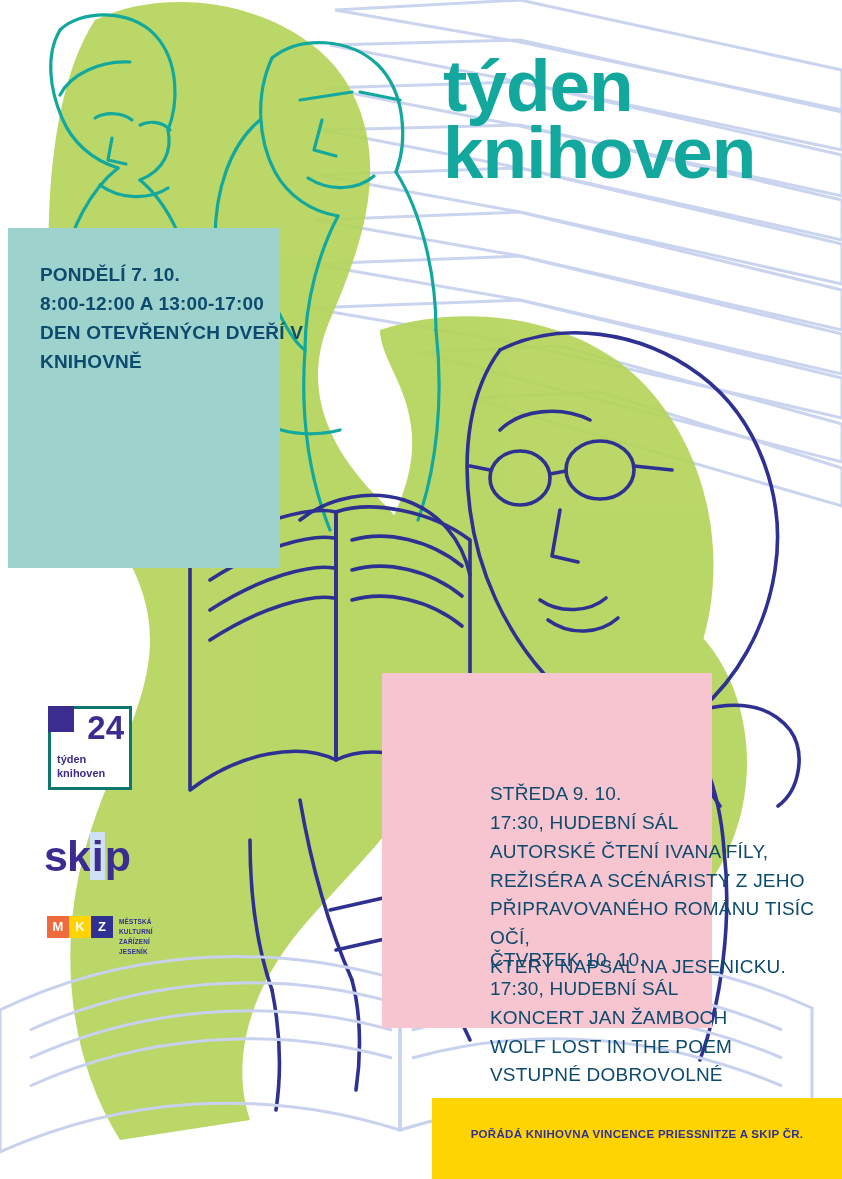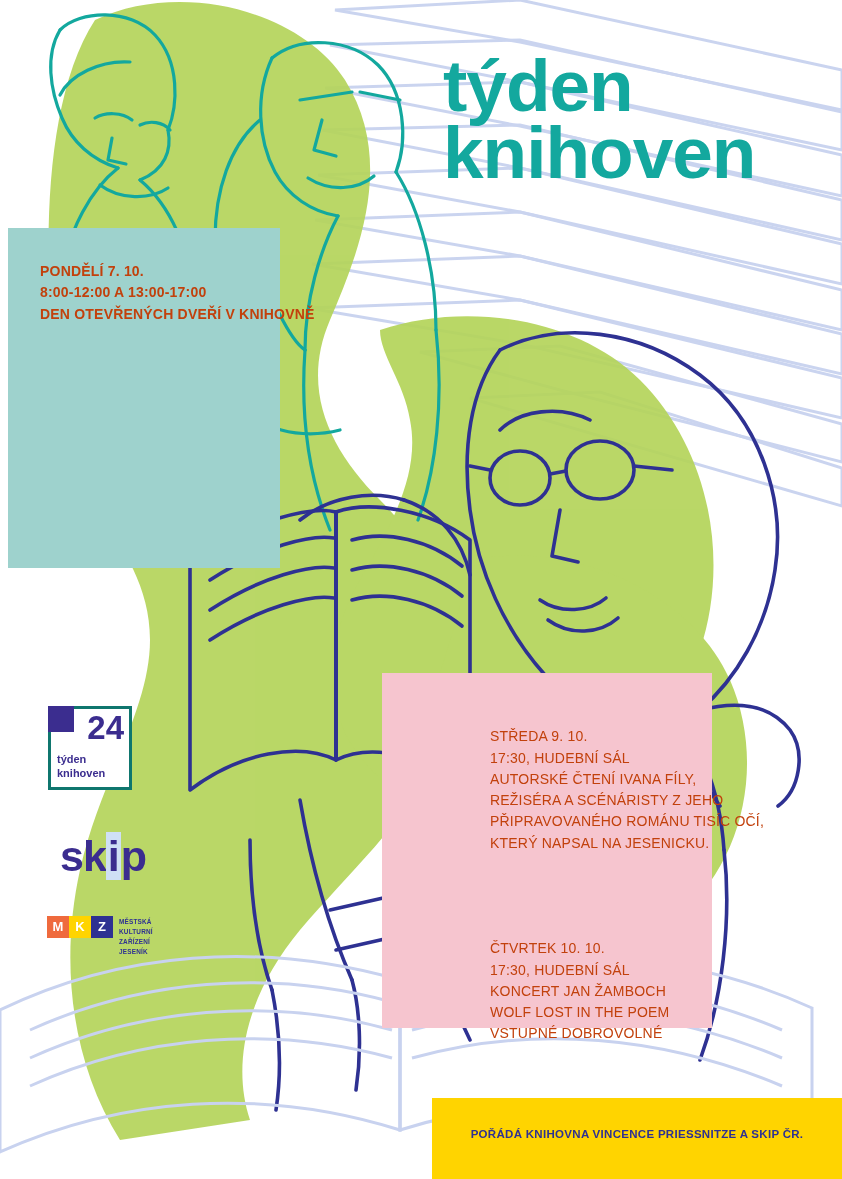--- a/index.html
+++ b/index.html
@@ -48,30 +48,30 @@
     background:#f6c5cf;
   }
   .block-yellow{
     left:432px; top:1098px;
     width:410px; height:81px;
     background:#ffd400;
   }
 
   .txt{
     position:absolute;
-    color:#c2410c;
-    font-size:14px;
+    color:#0c4a6e;
+    font-size:19px;
     line-height:1.52;
     letter-spacing:0.2px;
     white-space:pre-line;
   }
   .txt.bold{font-weight:bold;}
   .t1{left:40px;  top:261px; width:300px;}
   .t2{left:40px;  top:339px; width:300px;}
-  .t3{left:490px; top:705px; width:330px;}
+  .t3{left:490px; top:751px; width:330px;}
   .t4{left:490px; top:917px; width:330px;}
 
   .footer-txt{
     position:absolute;
     left:432px; top:1128px;
     width:410px;
     text-align:center;
     color:#2e3192;
     font-size:11.5px;
     font-weight:bold;
@@ -99,21 +99,21 @@
     position:absolute;left:6px;top:58px;
     color:#3b2d8f;font-size:11px;font-weight:bold;
   }
   .logo-tk .corner{
     position:absolute;left:-3px;top:-3px;
     width:26px;height:26px;background:#3b2d8f;
   }
 
   .logo-skip{
     position:absolute;
-    left:60px; top:832px;
+    left:44px; top:832px;
     font-size:43px; font-weight:bold; color:#3b2d8f;
     letter-spacing:-1px;
   }
   .logo-skip .k{
     background:#cfe0f5;
     padding:0 2px;
   }
 
   .logo-mkz{
     position:absolute;

